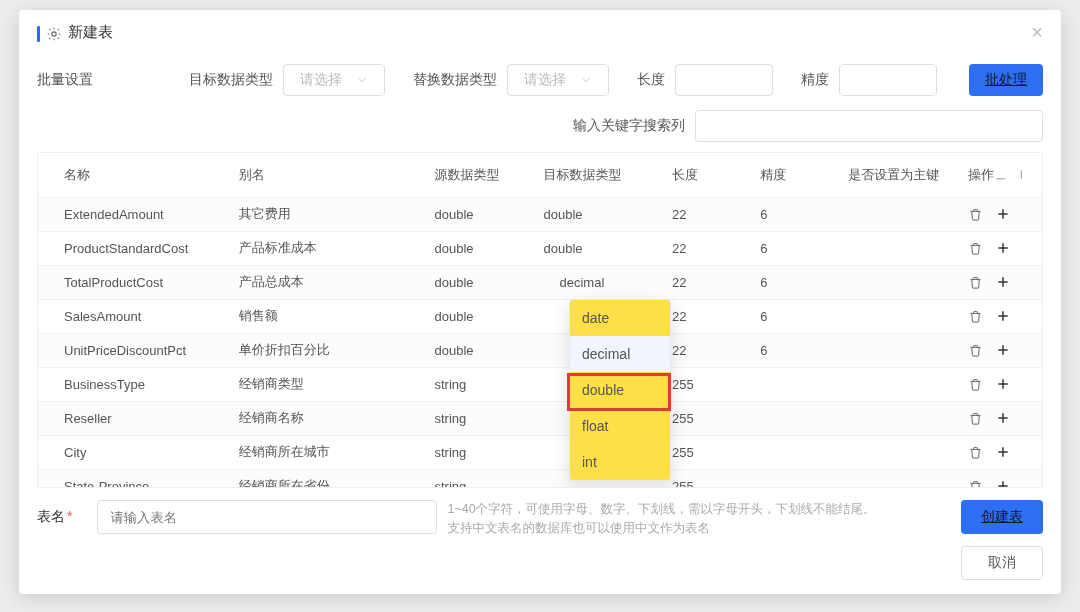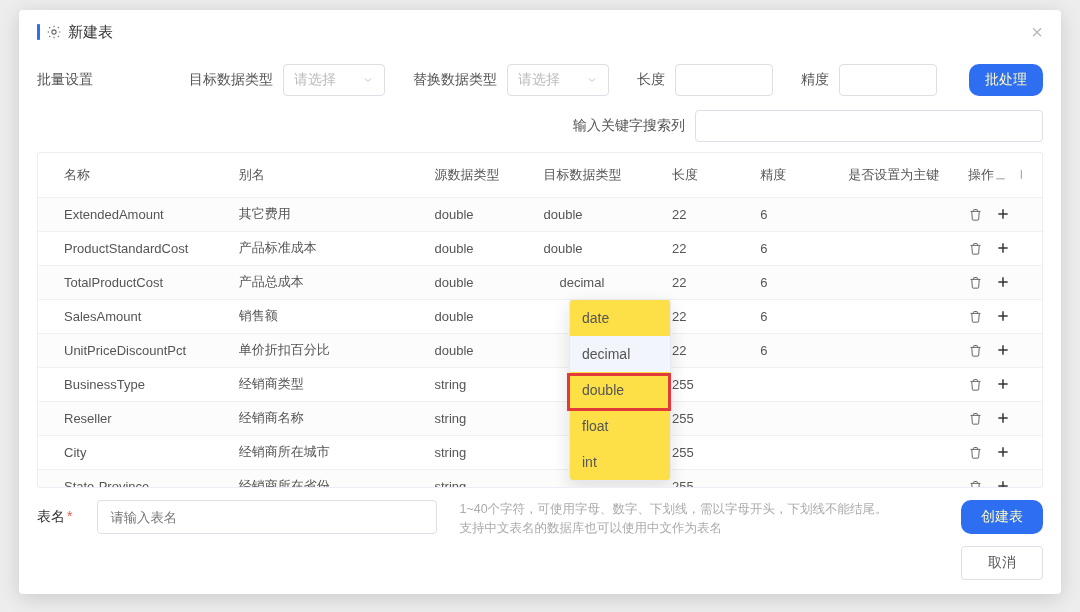--- a/index.html
+++ b/index.html
@@ -1,33 +1,33 @@
 <!DOCTYPE html>
 <html><head>
 <meta charset="utf-8">
 <style>
   * { box-sizing: border-box; margin: 0; padding: 0; }
   html, body { width: 1080px; height: 612px; font-family: "Helvetica Neue", Arial, "PingFang SC", "Microsoft YaHei", sans-serif; font-size: 14px; color: #333; background: #f5f5f5; }
   .overlay { position: absolute; inset: 0; background: rgba(0,0,0,0.03); }
   .modal { position: absolute; left: 19px; top: 10px; width: 1042px; height: 584px; background: #fff; border-radius: 4px; box-shadow: 0 4px 20px rgba(0,0,0,0.15); display: flex; flex-direction: column; }
 
   .modal-header { display: flex; align-items: center; padding: 12px 18px; }
-  .title-bar { display: flex; align-items: center; gap: 6px; }
+  .title-bar { display: flex; align-items: flex-end; gap: 6px; }
   .title-bar .vbar { width: 3px; height: 16px; background: #2e6ff2; border-radius: 1px; }
   .title-bar .gear { color: #5a5a5a; display: inline-flex; }
   .title-text { font-size: 15px; color: #333; font-weight: 500; }
   .close-x { margin-left: auto; color: #bbb; font-size: 20px; cursor: pointer; line-height: 1; }
 
   .batch-row { display: flex; align-items: center; padding: 10px 18px 14px 18px; gap: 10px; }
   .batch-label { color: #555; min-width: 62px; }
   .field-label { color: #555; margin-left: 36px; }
-  .select { display: inline-flex; align-items: center; justify-content: space-between; border: 1px solid #dcdfe6; border-radius: 4px; height: 32px; padding: 0 10px; color: #bbb; background: #fff; min-width: 102px; cursor: pointer; }
+  .select { display: inline-flex; align-items: center; justify-content: space-between; border: 1px solid #dcdfe6; border-radius: 4px; height: 32px; padding: 0 16px; color: #bbb; background: #fff; min-width: 102px; cursor: pointer; }
   .select .caret { color: #c0c4cc; }
   .ipt { border: 1px solid #dcdfe6; border-radius: 4px; height: 32px; padding: 0 10px; color: #333; background: #fff; width: 98px; }
-  .btn-primary { background: #2e6ff2; color: #fef9c3; border: none; border-radius: 10px; height: 32px; padding: 0 16px; cursor: pointer; font-size: 14px; }
+  .btn-primary { background: #2e6ff2; color: #0f172a; border: none; border-radius: 4px; height: 32px; padding: 0 16px; cursor: pointer; font-size: 14px; text-decoration: underline; }
   .btn-plain { background: #fff; color: #555; border: 1px solid #dcdfe6; border-radius: 4px; height: 34px; padding: 0 20px; cursor: pointer; font-size: 14px; }
 
   .search-row { display: flex; align-items: center; padding: 0 18px 10px 18px; }
   .search-label { margin-left: auto; color: #555; margin-right: 10px; }
   .search-input { border: 1px solid #dcdfe6; border-radius: 4px; height: 32px; padding: 0 10px; width: 348px; }
 
   .table-wrap { border: 1px solid #ebeef5; border-radius: 2px; margin: 0 18px; flex: 1; position: relative; overflow: hidden; }
   table { width: 100%; border-collapse: collapse; font-size: 13px; }
   th, td { text-align: left; padding: 0 12px; border-bottom: 1px solid #f0f0f2; color: #555; white-space: nowrap; }
   th { height: 44px; background: #fff; color: #555; font-weight: 500; }
@@ -51,21 +51,21 @@
 
   .dropdown { position: absolute; width: 102px; background: #fde047; border: 1px solid #e6e9ef; border-radius: 4px; box-shadow: 0 6px 18px rgba(0,0,0,0.12); z-index: 5; left: 531px; top: 146px; }
   .dropdown .opt { height: 36px; display: flex; align-items: center; padding: 0 12px; color: #555; cursor: pointer; }
   .dropdown .opt.active { background: #f2f5fb; color: #555; }
   .red-box { position: absolute; border: 3px solid #e13a3a; width: 104px; height: 38px; left: 529px; top: 220px; z-index: 6; pointer-events:none; }
 
   .footer { display: flex; align-items: flex-start; padding: 12px 18px 14px 18px; gap: 10px; }
   .foot-left { display: flex; align-items: center; gap: 25px; }
   .req-star { color: #e55; margin-left: 2px; }
   .tbl-name-input { border: 1px solid #dcdfe6; border-radius: 4px; height: 34px; padding: 0 12px; width: 340px; color:#bbb; }
-  .helper { color: #aaa; font-size: 12.5px; margin-left: 12px; max-width: 430px; line-height: 1.5; }
+  .helper { color: #aaa; font-size: 12.5px; max-width: 430px; line-height: 1.5; }
   .foot-btns { margin-left: auto; display: flex; gap: 12px; flex-direction: column; }
 
   svg { display:block; }
 </style>
 </head>
 <body>
 
 <div class="overlay"></div>
 
 <div class="modal">

